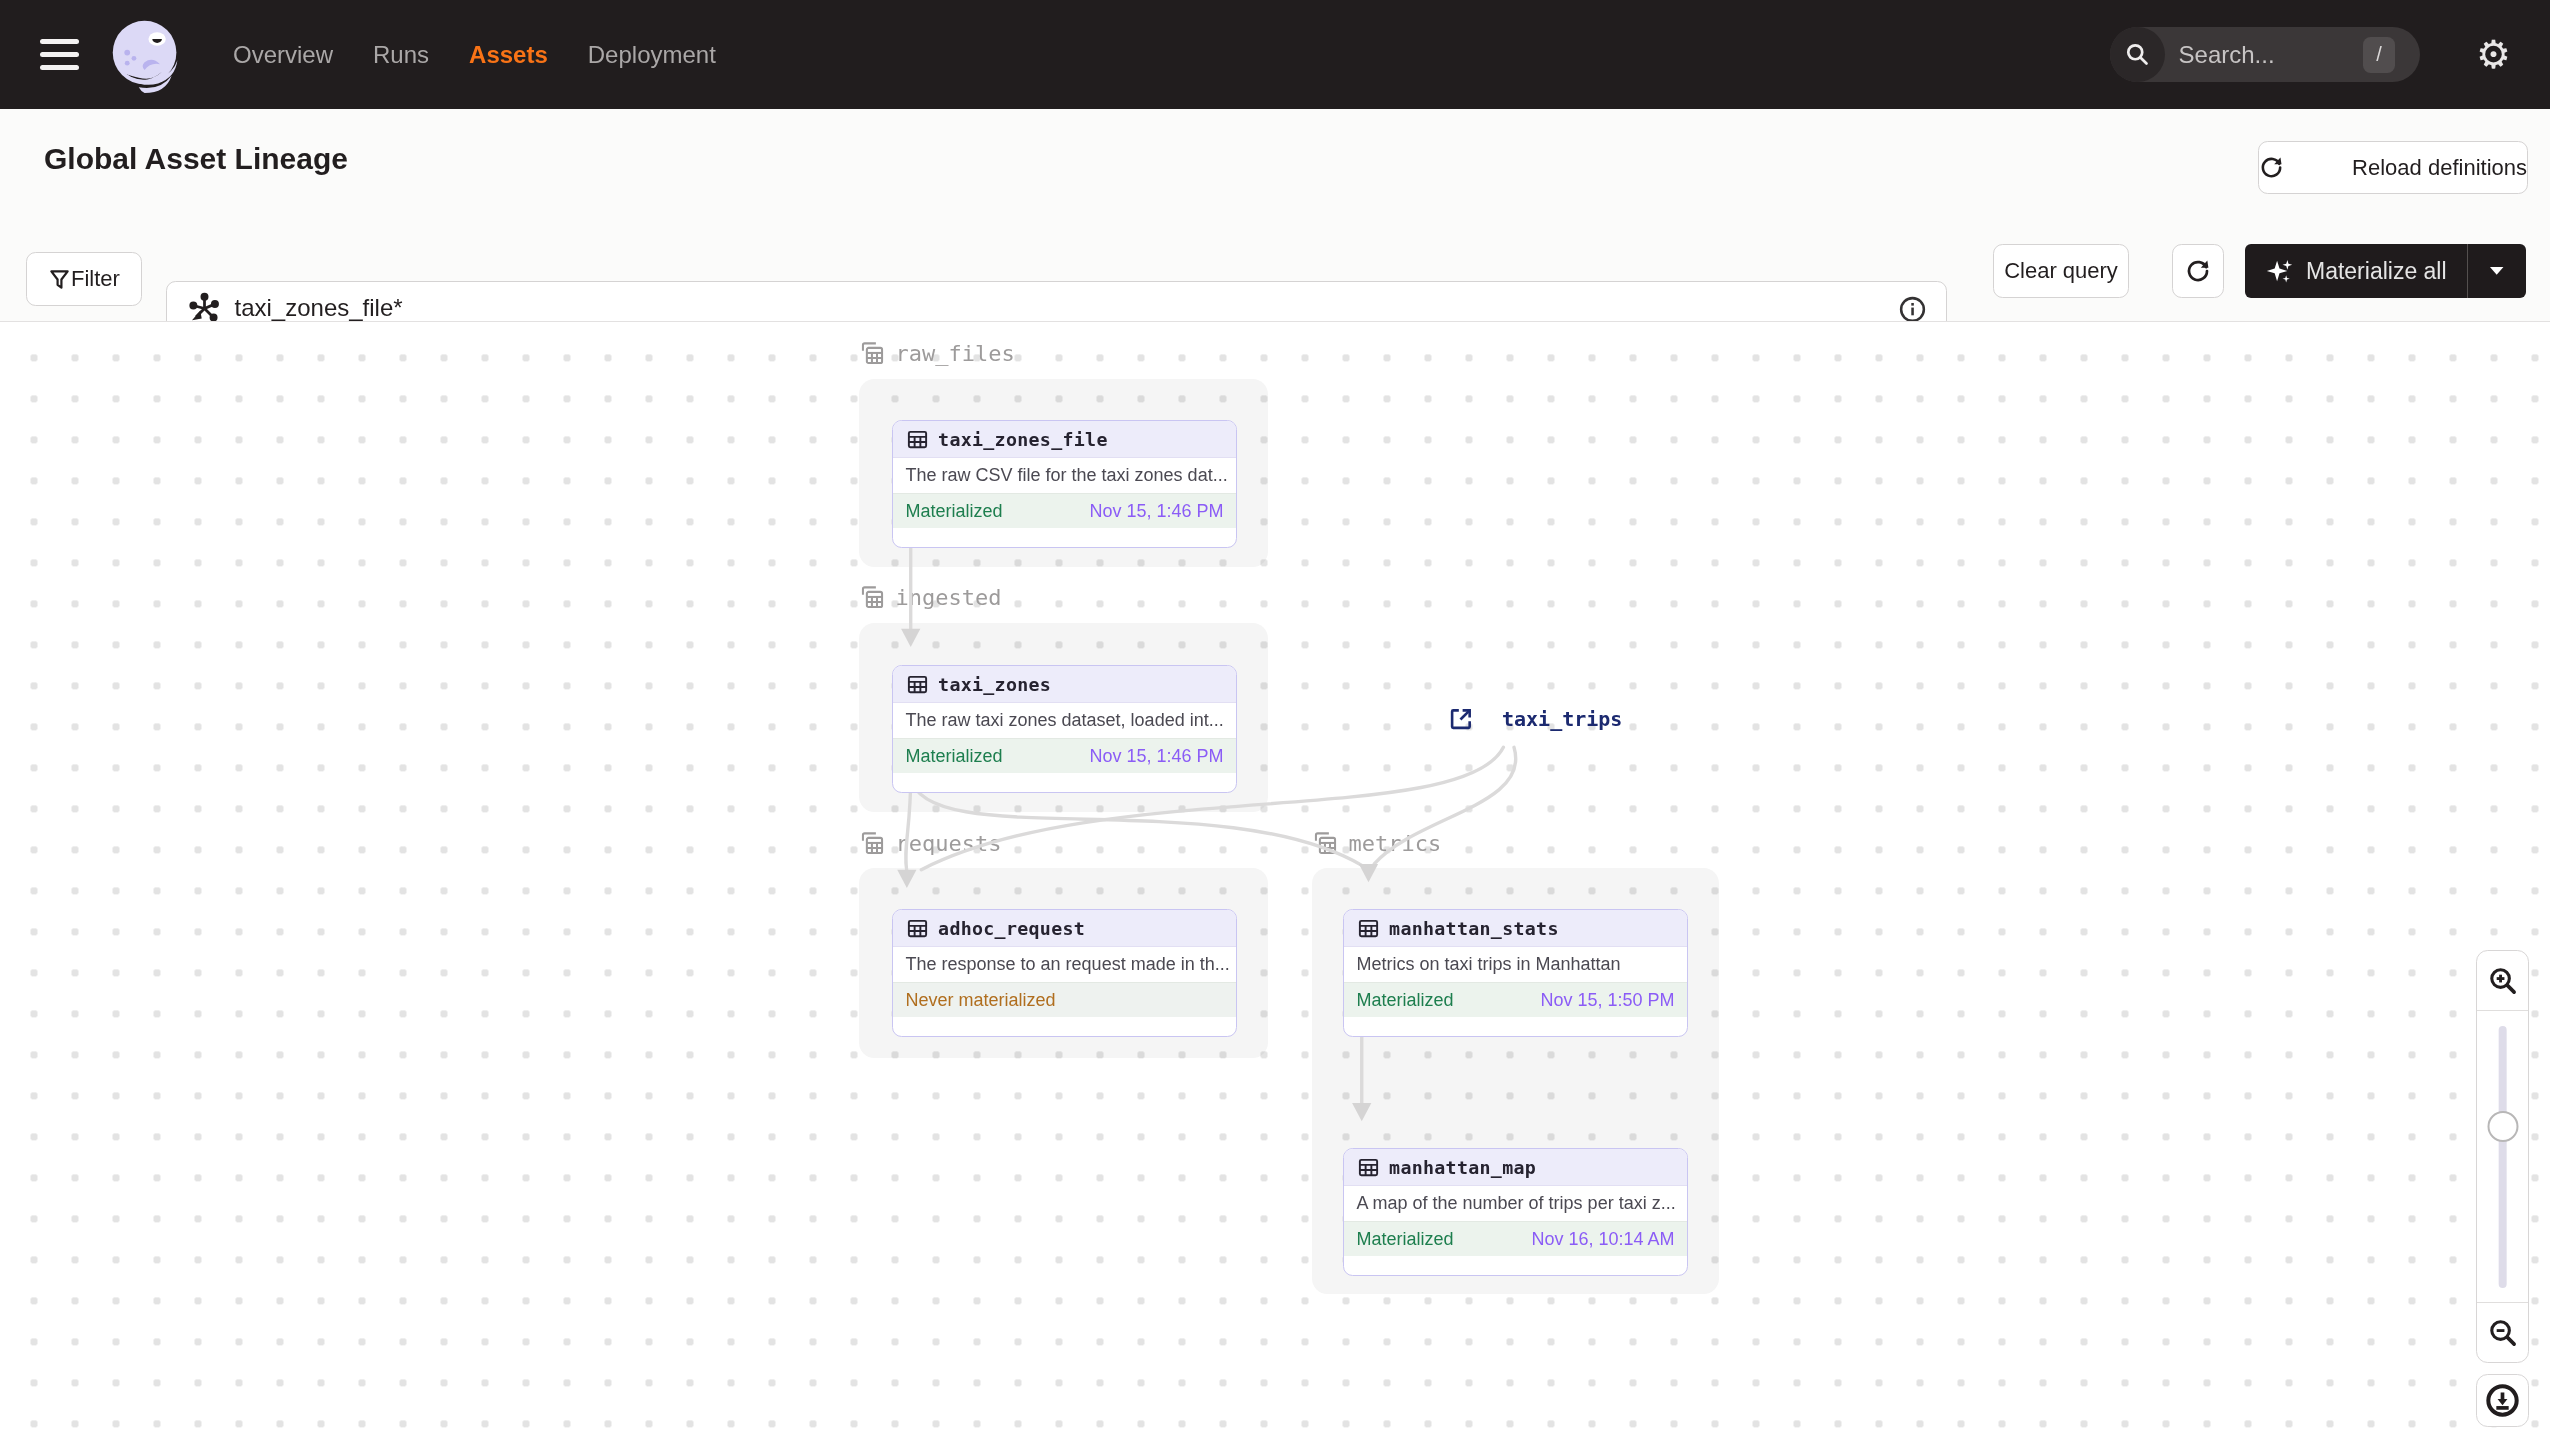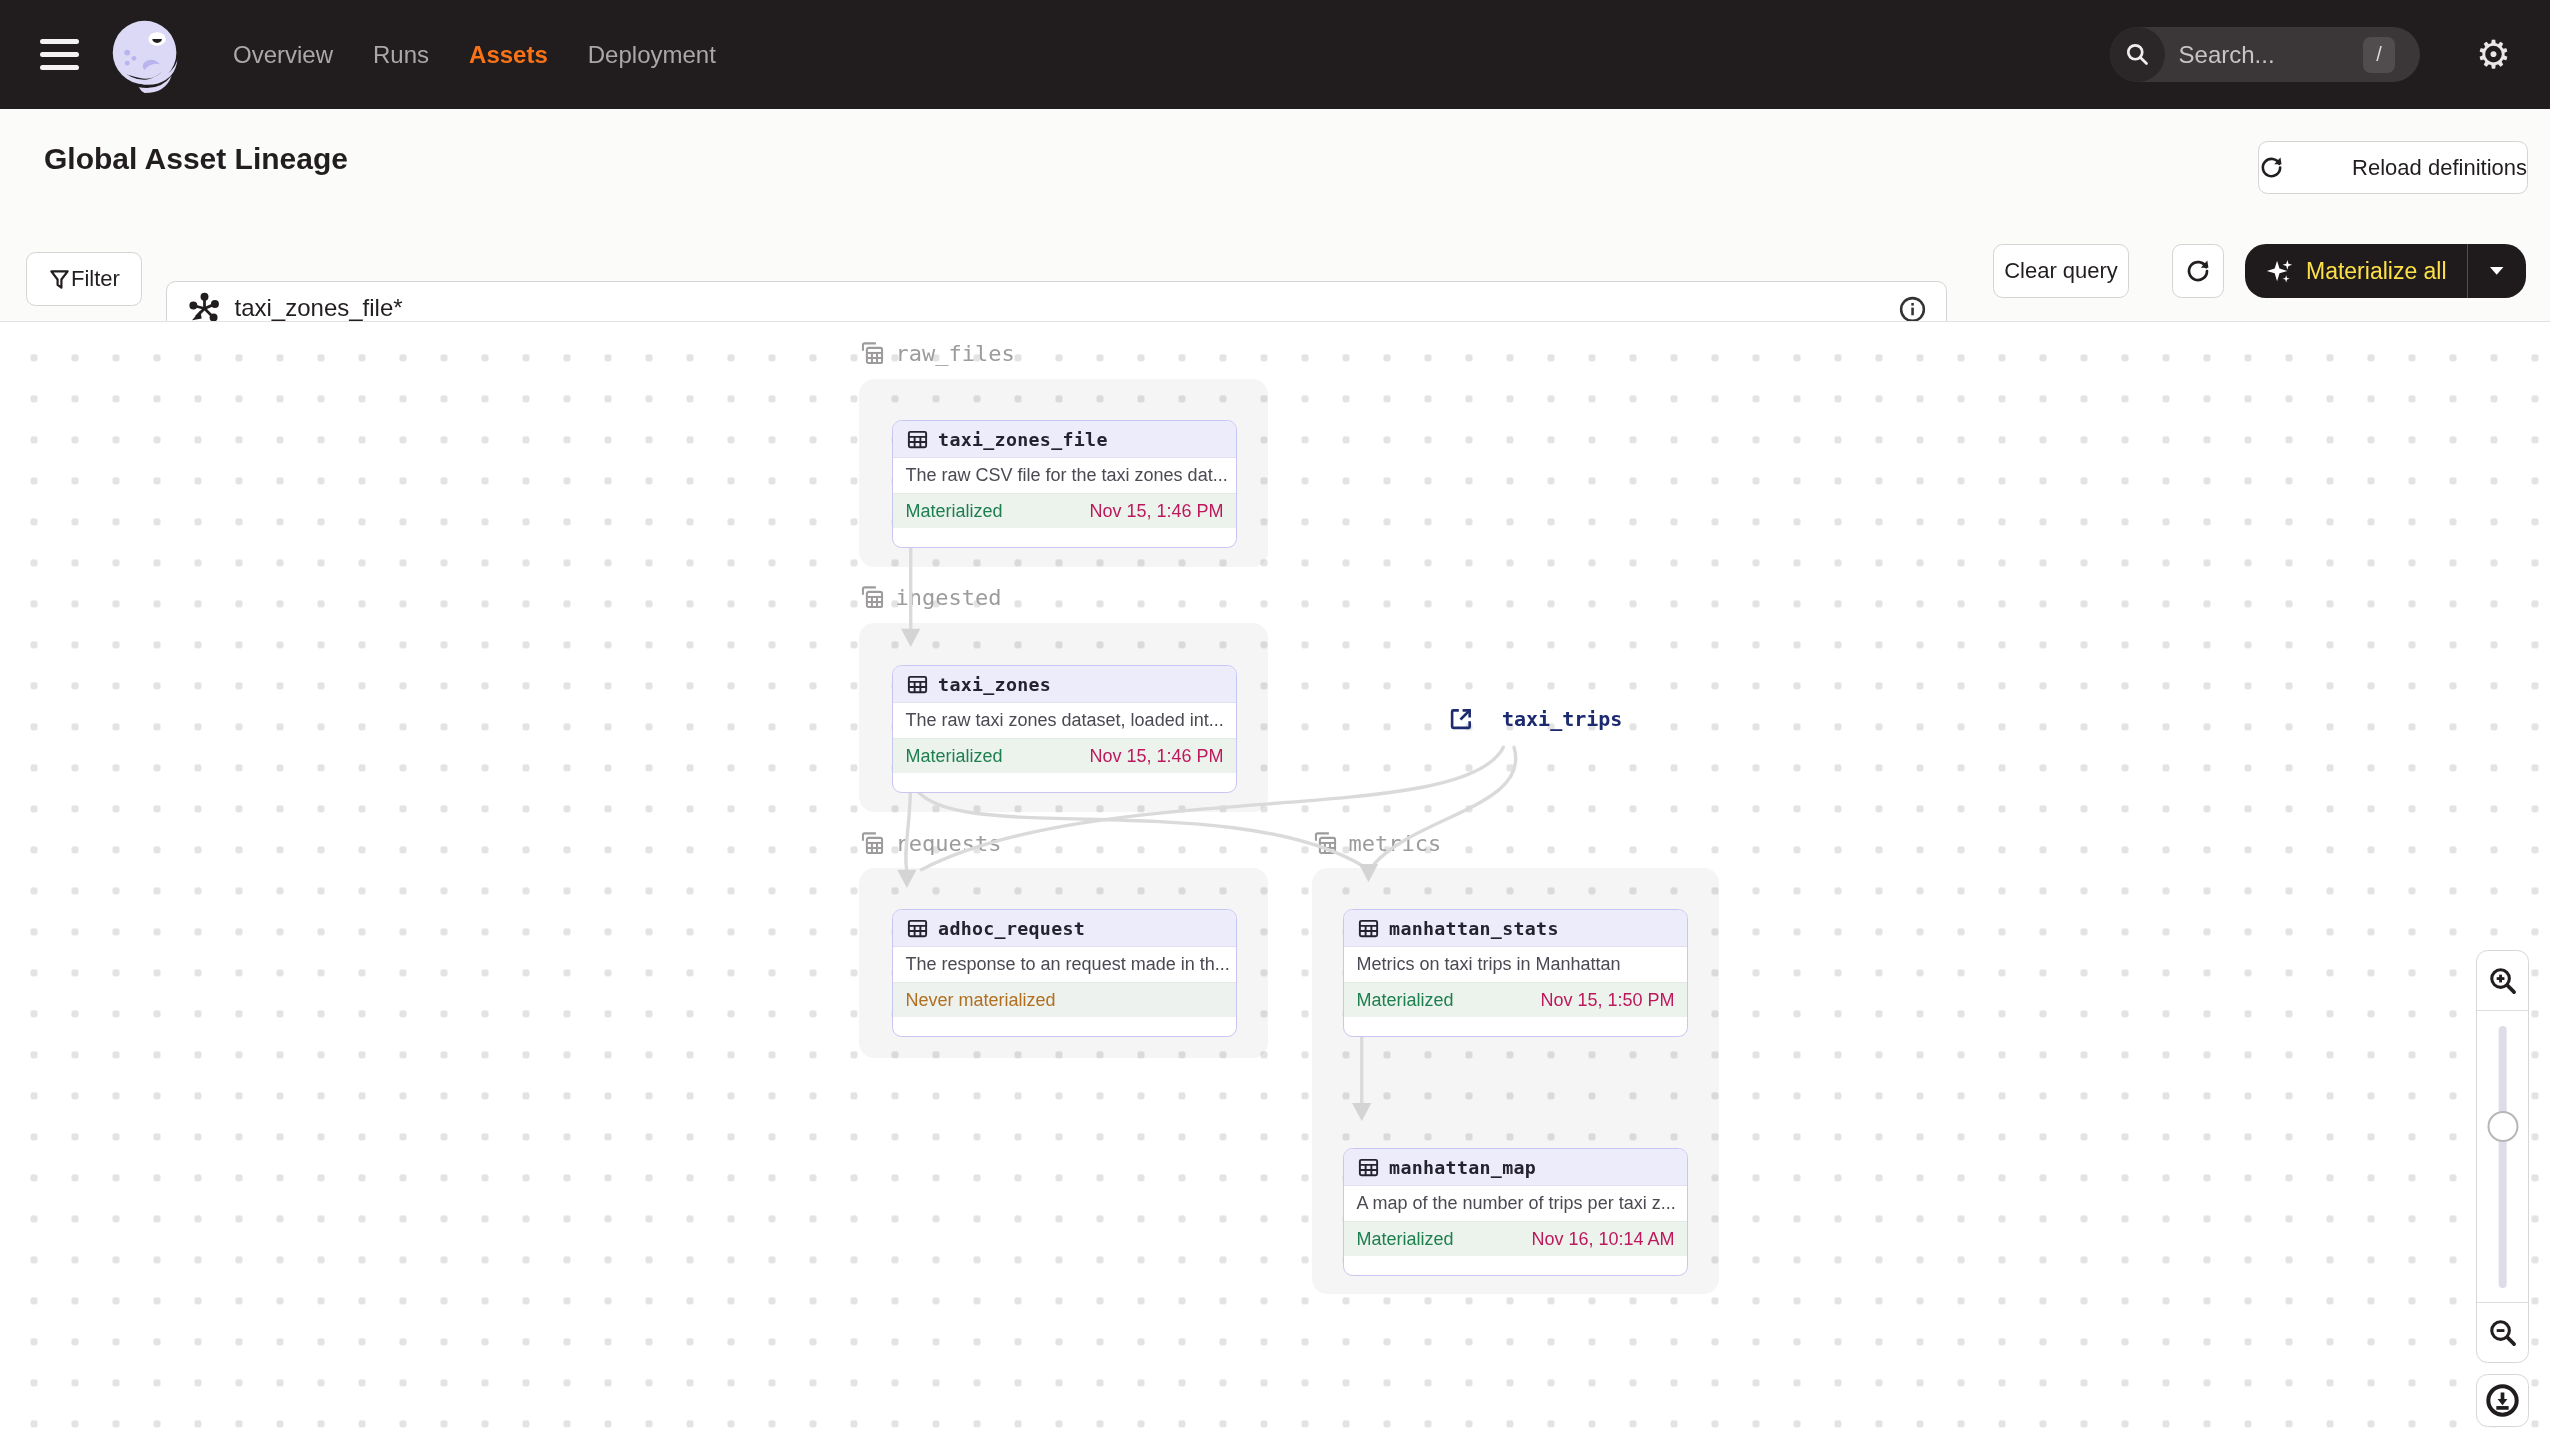--- a/index.html
+++ b/index.html
@@ -37,21 +37,21 @@
   
   .filter-btn { position:absolute; left:26px; top:252px; width:116px; height:54px; gap:0; }
   .query-box { position:absolute; left:166px; top:244px; width:1781px; height:54px; background:#fff;
     border:1px solid #d5d3d3; border-radius:9.6px; display:flex; align-items:center; cursor:text;margin-top:37px; }
   .query-icon { margin-left:21px; }
   .query-text { margin-left:13.5px; font-size:24px; color:#221e1f; }
   .query-info { position:absolute; right:19px; top:12.5px; }
   .clear-btn { position:absolute; left:1993px; top:244px; width:136px; height:54px; }
   .refresh-btn { position:absolute; left:2172px; top:244px; width:52px; height:54px; }
   .materialize-btn { position:absolute; left:2245px; top:244px; width:281px; height:54px; background:#1f1b1c;
-    border-radius:21px; display:flex; align-items:center; color:#fde047; cursor:pointer; }
+    border-radius:6px; display:flex; align-items:center; color:#e5e5e5; cursor:pointer; }
   .materialize-main { flex:1; display:flex; align-items:center; justify-content:center; gap:11.6px;
     font-size:23px; }
   .materialize-divider { width:1px; height:54px; background:#54504f; }
   .materialize-caret { width:58px; display:flex; align-items:center; justify-content:center; cursor:pointer; }
 
   
   .canvas { position:absolute; left:0; top:321px; width:2550px; height:1133px; background:#ffffff;
     border-top:1px solid #e3e1e1;
     background-image:radial-gradient(circle, #e3e3e3 3.9px, rgba(0,0,0,0) 3.9px);
     background-size:41px 41px; background-position:13.5px 15.4px; }
@@ -65,21 +65,21 @@
   .an-header { height:37px; background:#edecfa; display:flex; align-items:center; gap:9.6px; padding:0 12.5px;
     border-bottom:1px solid #e2dff3; }
   .an-name { font-size:18.3px; font-weight:700; color:#262330; letter-spacing:0.3px; }
   .an-body { height:35px; display:flex; align-items:center; padding:0 12.5px; font-size:18px; color:#4b4952;
     white-space:nowrap; overflow:hidden; background:#fff; }
   .an-footer { height:35px; display:flex; align-items:center; justify-content:space-between; padding:0 12.5px;
     background:#ecf3ed; border-top:1px solid #e3e9e3; font-size:18px; }
   .an-footer .status { color:#1d7e4e; }
   .an-footer.never { background:#eef2ef; }
   .an-footer.never .status { color:#b06e1e; }
-  .an-footer .time { color:#be185d; }
+  .an-footer .time { color:#8b5cf6; }
 
   .external-asset { position:absolute; display:flex; align-items:center; gap:28px; color:#1c2a70;
     cursor:pointer; }
   .external-asset .txt { font-size:20px; font-weight:700; }
 
   
   .zoompanel { position:absolute; left:2476px; top:950px; width:53px; height:413px; background:#fff;
     border:1px solid #d8d6d6; border-radius:11.6px; z-index:5; }
   .zp-btn { position:absolute; left:0; width:51px; height:60px; display:flex; align-items:center;
     justify-content:center; cursor:pointer; }

